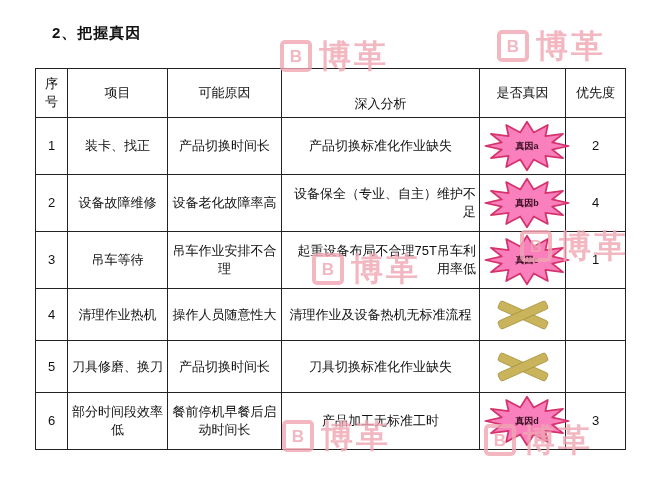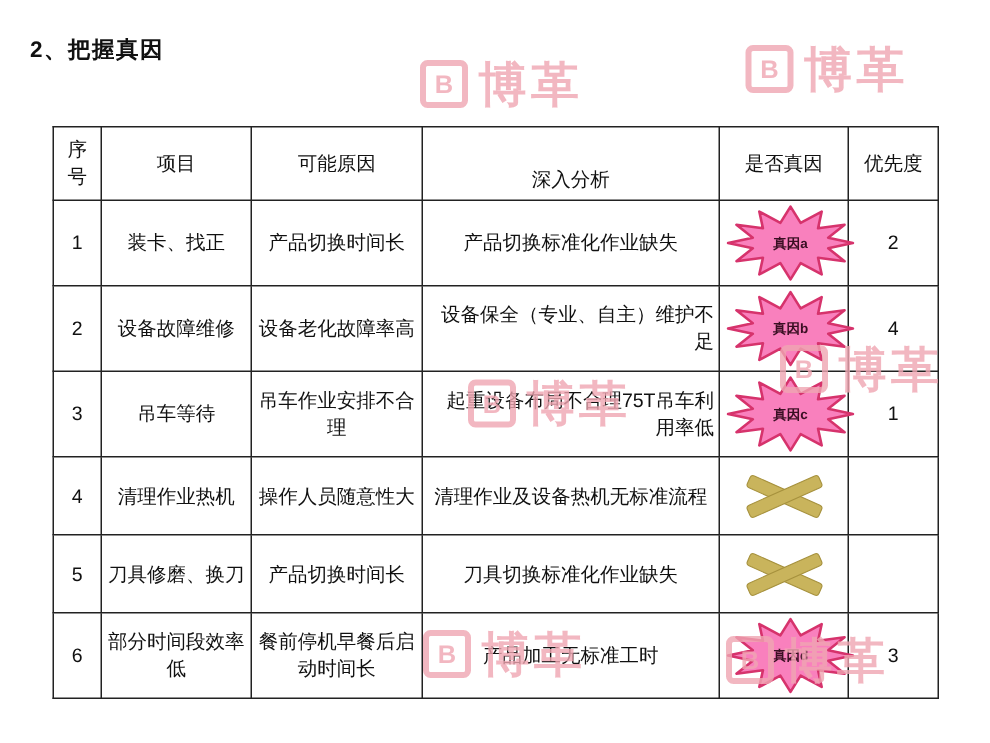--- a/index.html
+++ b/index.html
@@ -3,37 +3,37 @@
 <meta charset="utf-8">
 <style>
   html,body{margin:0;padding:0;}
   body{
     width:660px;height:495px;position:relative;overflow:hidden;
     background:#ffffff;
     font-family:"Liberation Sans","DejaVu Sans",sans-serif;
     color:#111;
   }
   .page-title{
-    position:absolute;left:20px;top:24px;
+    position:absolute;left:52px;top:24px;
     font-size:15px;font-weight:bold;color:#111;letter-spacing:1px;
   }
   
   .wm{
     position:absolute;display:flex;align-items:center;gap:7px;
     color:var(--wm-color,#f0a6b2);opacity:.8;pointer-events:none;z-index:6;
   }
   .wm-icon{
     width:24px;height:24px;border:4px solid currentColor;border-radius:5px;
     display:flex;align-items:center;justify-content:center;
     font-weight:bold;font-size:17px;line-height:1;
   }
   .wm-text{font-size:32px;font-weight:bold;letter-spacing:3px;line-height:1;}
   
   table.cause-table{
-    position:absolute;left:35px;top:84px;width:590px;
+    position:absolute;left:35px;top:68px;width:590px;
     border-collapse:collapse;table-layout:fixed;z-index:2;padding-left:25px;
   }
   .cause-table th,.cause-table td{
     border:1px solid #222;
     font-size:13px;font-weight:normal;color:#111;
     text-align:center;vertical-align:middle;
     padding:2px 3px;word-break:break-all;line-height:1.35;
   }
   .cause-table th{height:42px;}
   .cause-table td{height:47px;}

